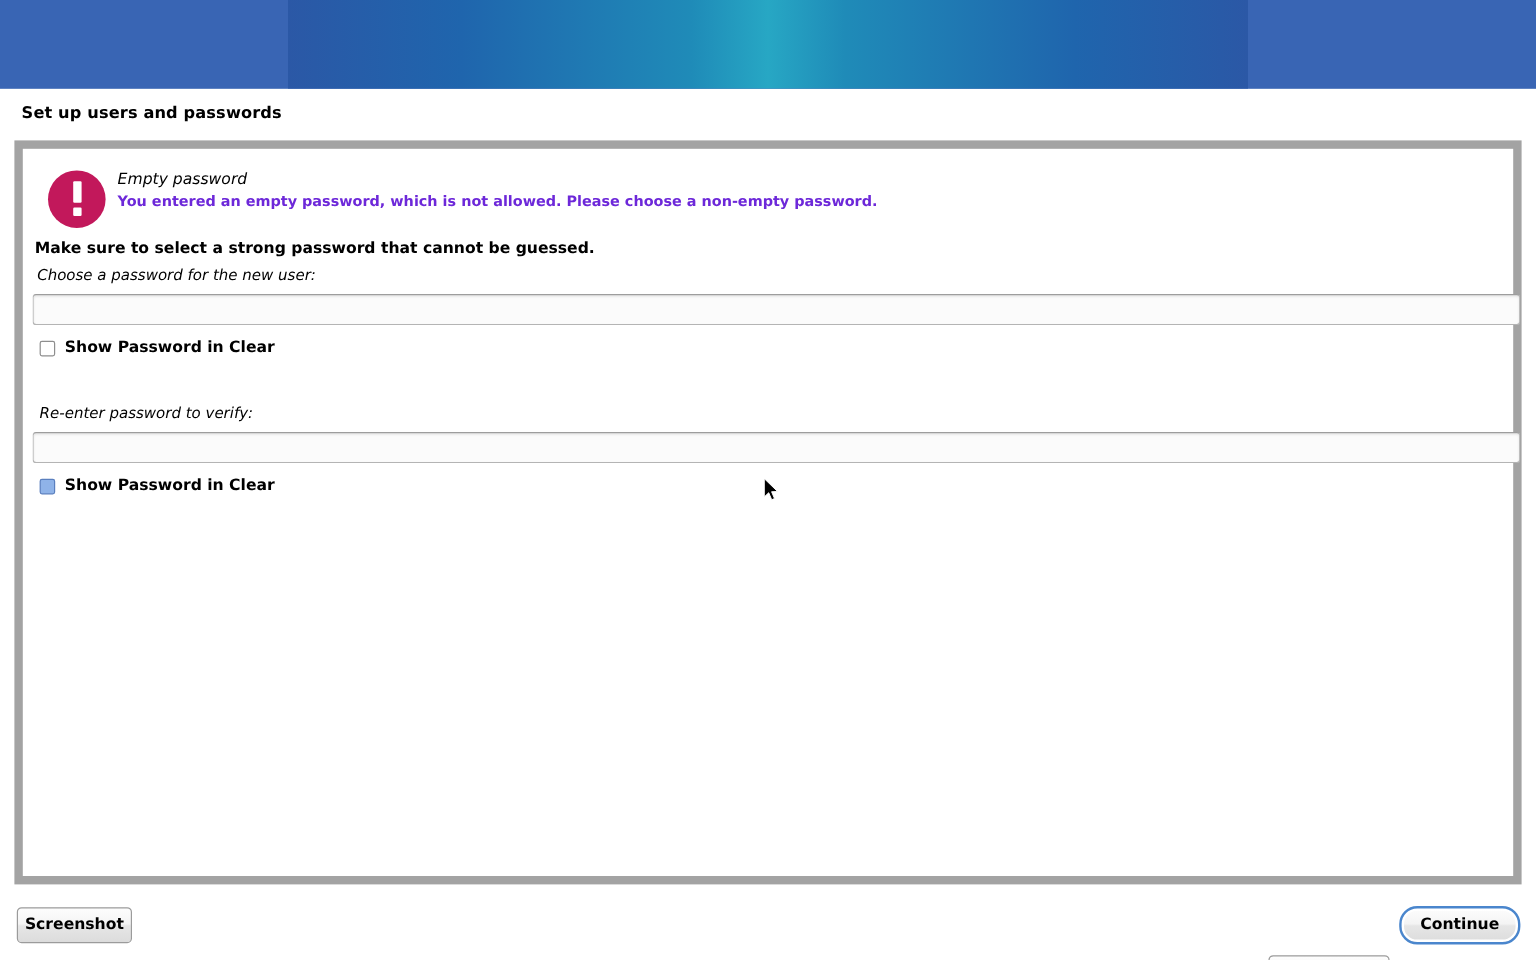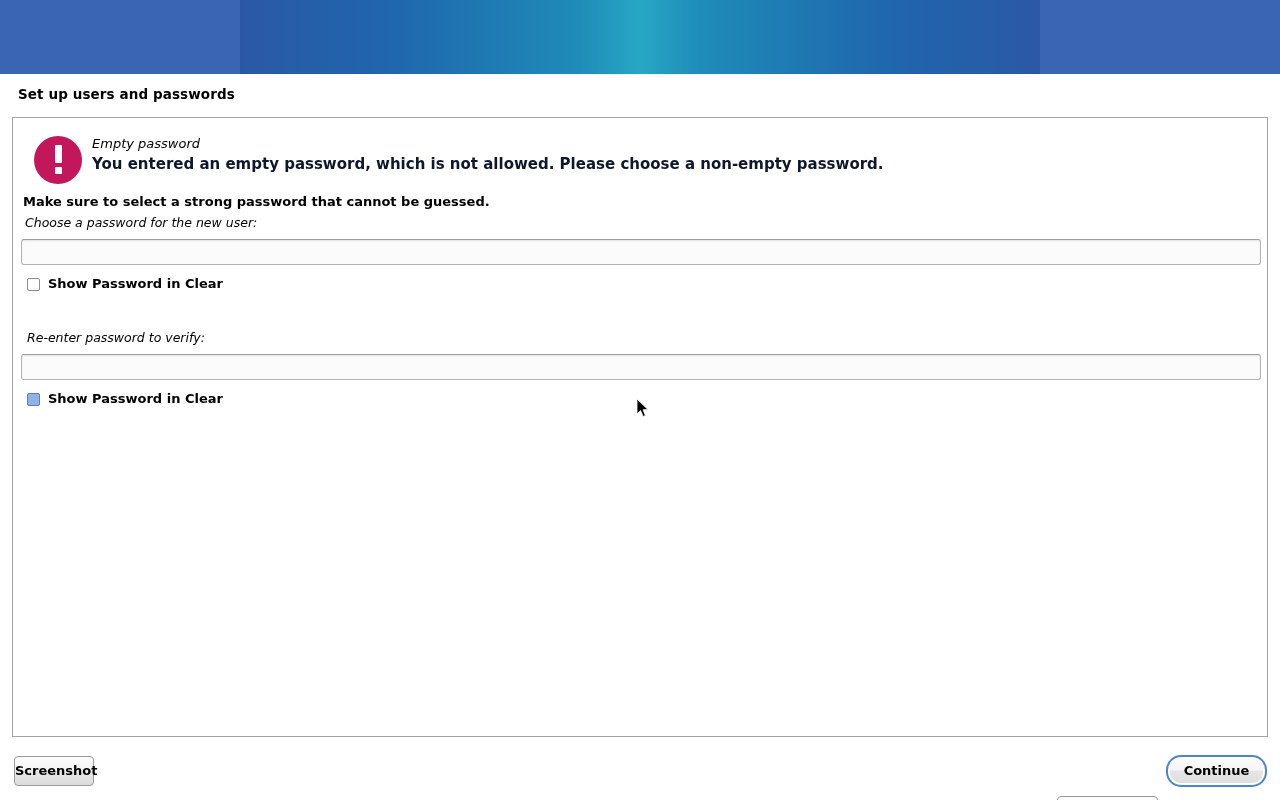--- a/index.html
+++ b/index.html
@@ -98,21 +98,21 @@
   }
 
   
   #content-frame {
     position: absolute;
     left: 12px;
     top: 117px;
     width: 1256px;
     height: 620px;
     box-sizing: border-box;
-    border: 1px solid #a3a3a3;
+    border: 7px solid #a3a3a3;
     background: #ffffff;
   }
 
   
   #error-block {
     position: absolute;
     left: 10px;
     top: 9px;
     width: 1230px;
     height: 60px;
@@ -149,23 +149,23 @@
     left: 69px;
     top: 9px;
     font-size: 13px;
     font-style: italic;
     color: #000000;
   }
   #error-message {
     position: absolute;
     left: 69px;
     top: 28px;
-    font-size: 15px;
-    font-weight: bold;
-    color: #0f172a;
+    font-size: 12px;
+    font-weight: bold;
+    color: #6d28d9;
     text-align: center;
   }
 
   
   .bold-note {
     position: absolute;
     font-size: 13px;
     font-weight: bold;
     color: #000000;
   }
@@ -290,21 +290,21 @@
 
   <input class="text-input" type="password" style="left: 8px; top: 236px; width: 1240px;" placeholder="">
 
   <div class="checkbox-row" style="left:14px; top:273px; width:220px;">
     <div class="checkbox-box focused"></div>
     <div class="checkbox-label">Show Password in Clear</div>
   </div>
 
 </div>
 
-<button class="btn" style="left:14px; top:756px; width:80px;">Screenshot</button>
+<button class="btn" style="left:14px; top:756px; width:96px;">Screenshot</button>
 
 <button class="btn" style="left:1057px; top:756px; width:101px;margin-top:40px;">Go Back</button>
 
 <button class="btn focused" style="left:1166px; top:755px; width:101px; height:32px; line-height:28px;border-radius:15px;">Continue</button>
 
 <svg id="mouse-cursor" viewBox="0 0 12 19">
   <polygon points="0,0 0,15 3.6,11.6 6.1,17.5 8.4,16.4 6,10.8 11,10.6" fill="#000000" stroke="#ffffff" stroke-width="0.8"></polygon>
 </svg>
 
 </body></html>

